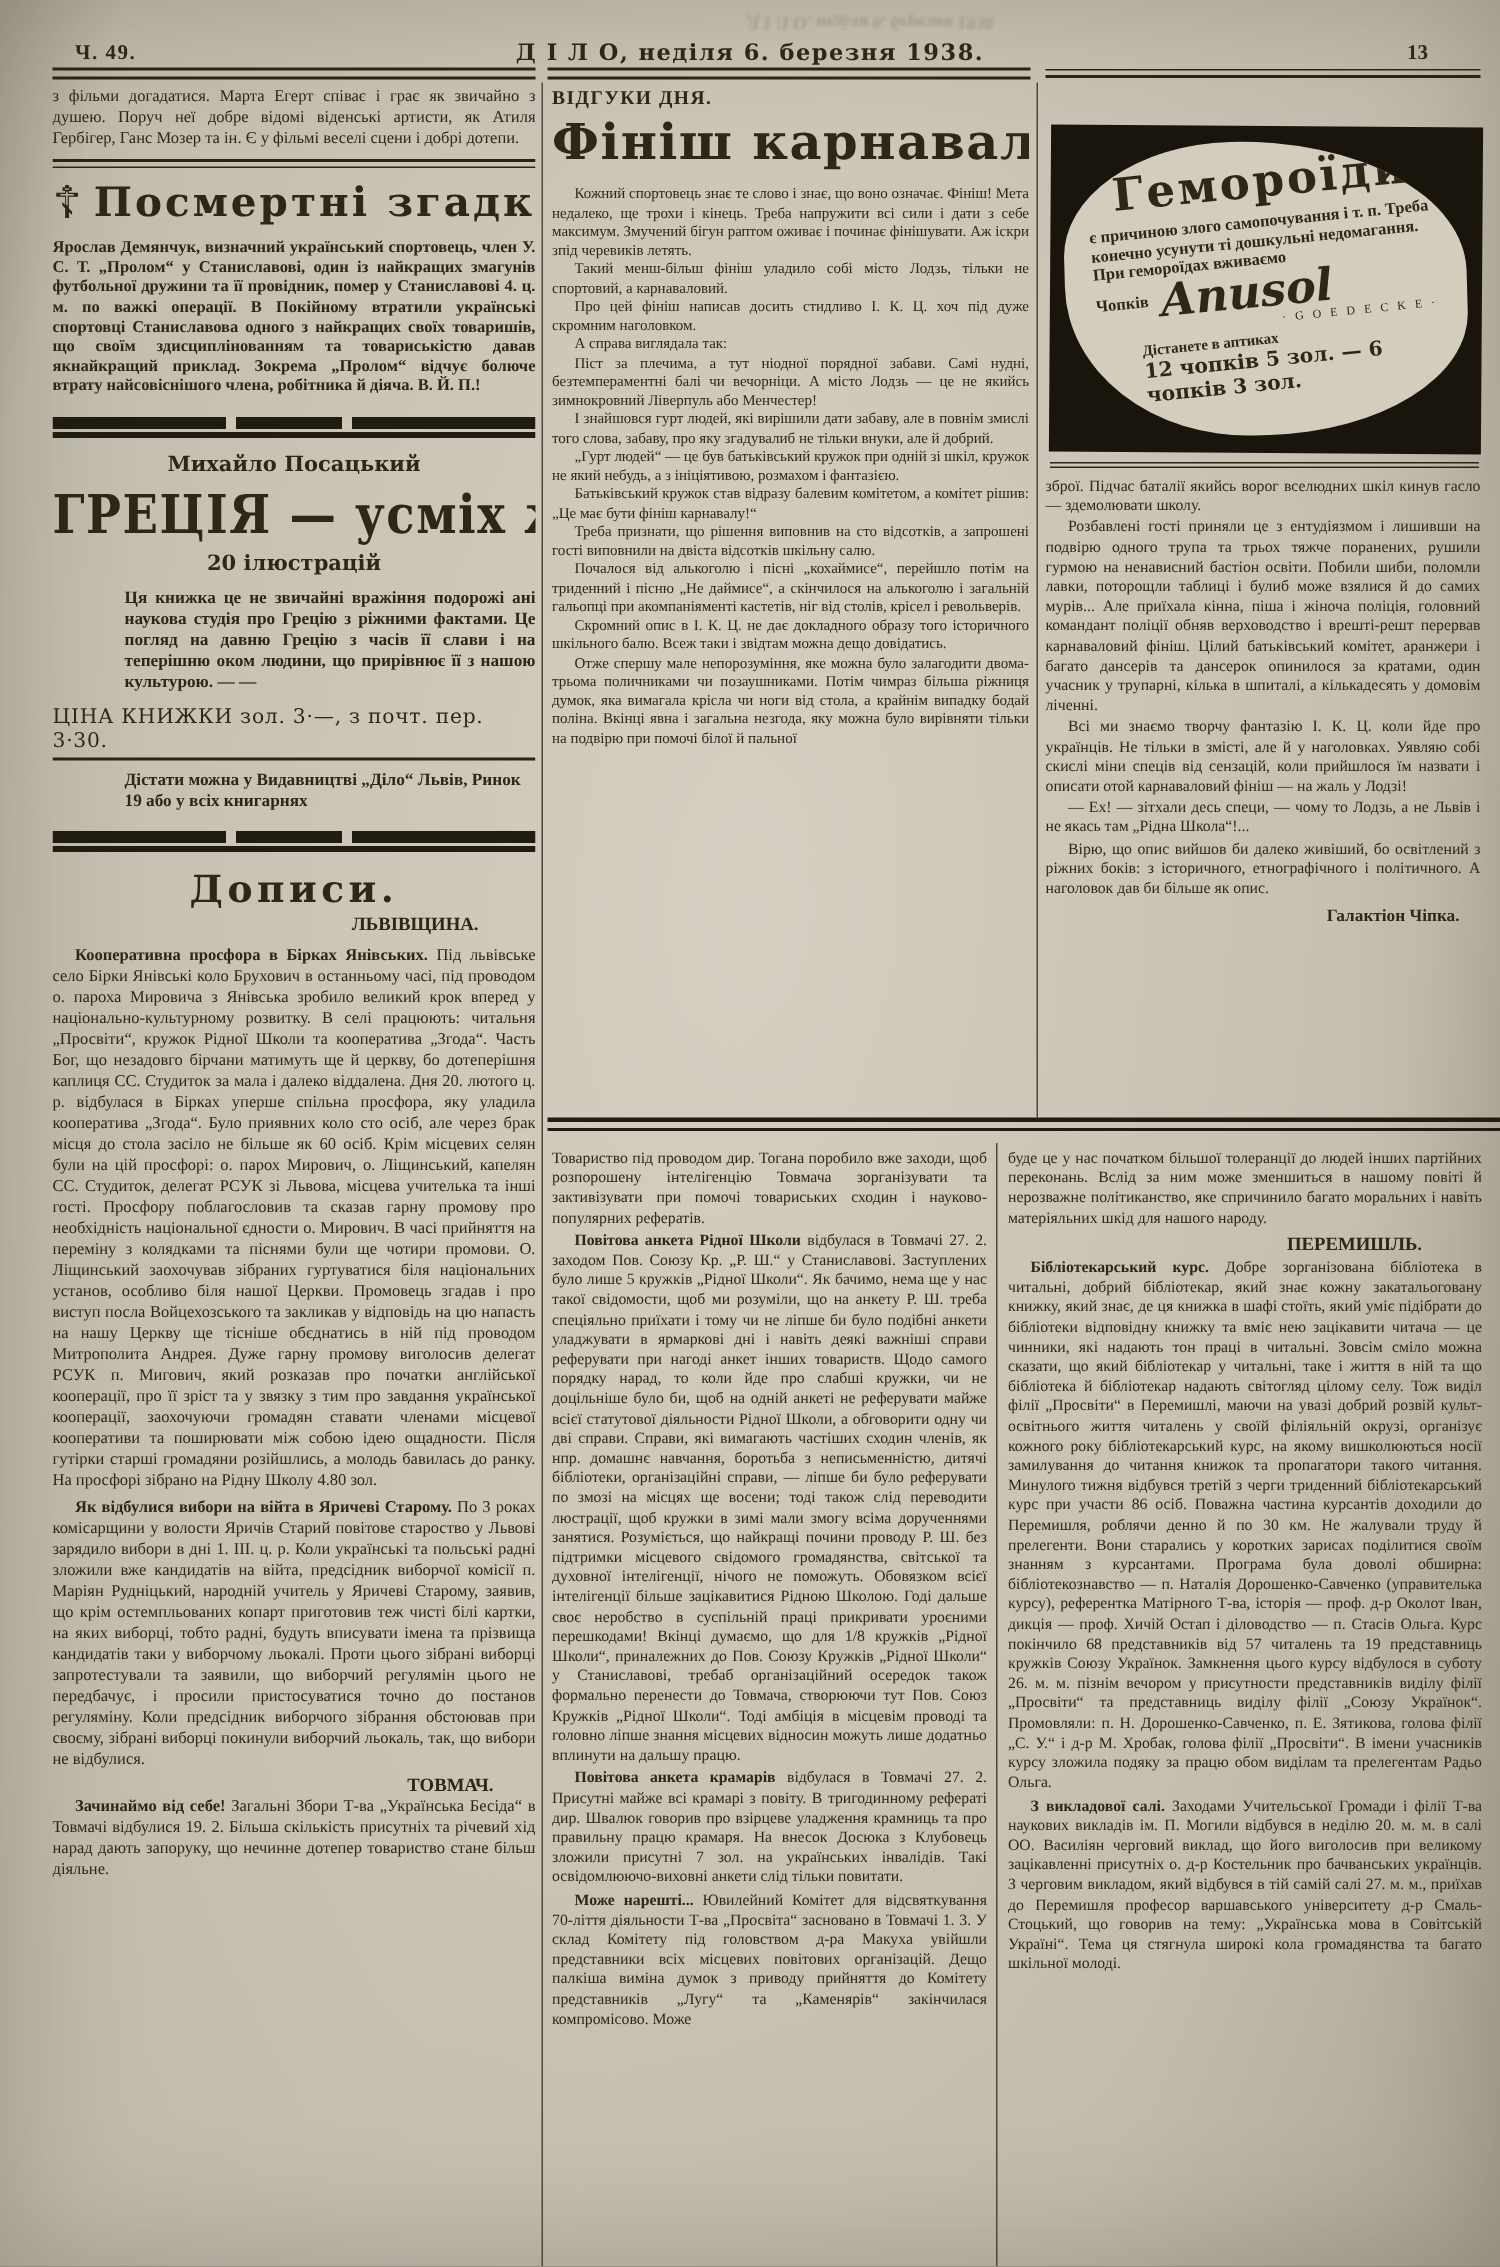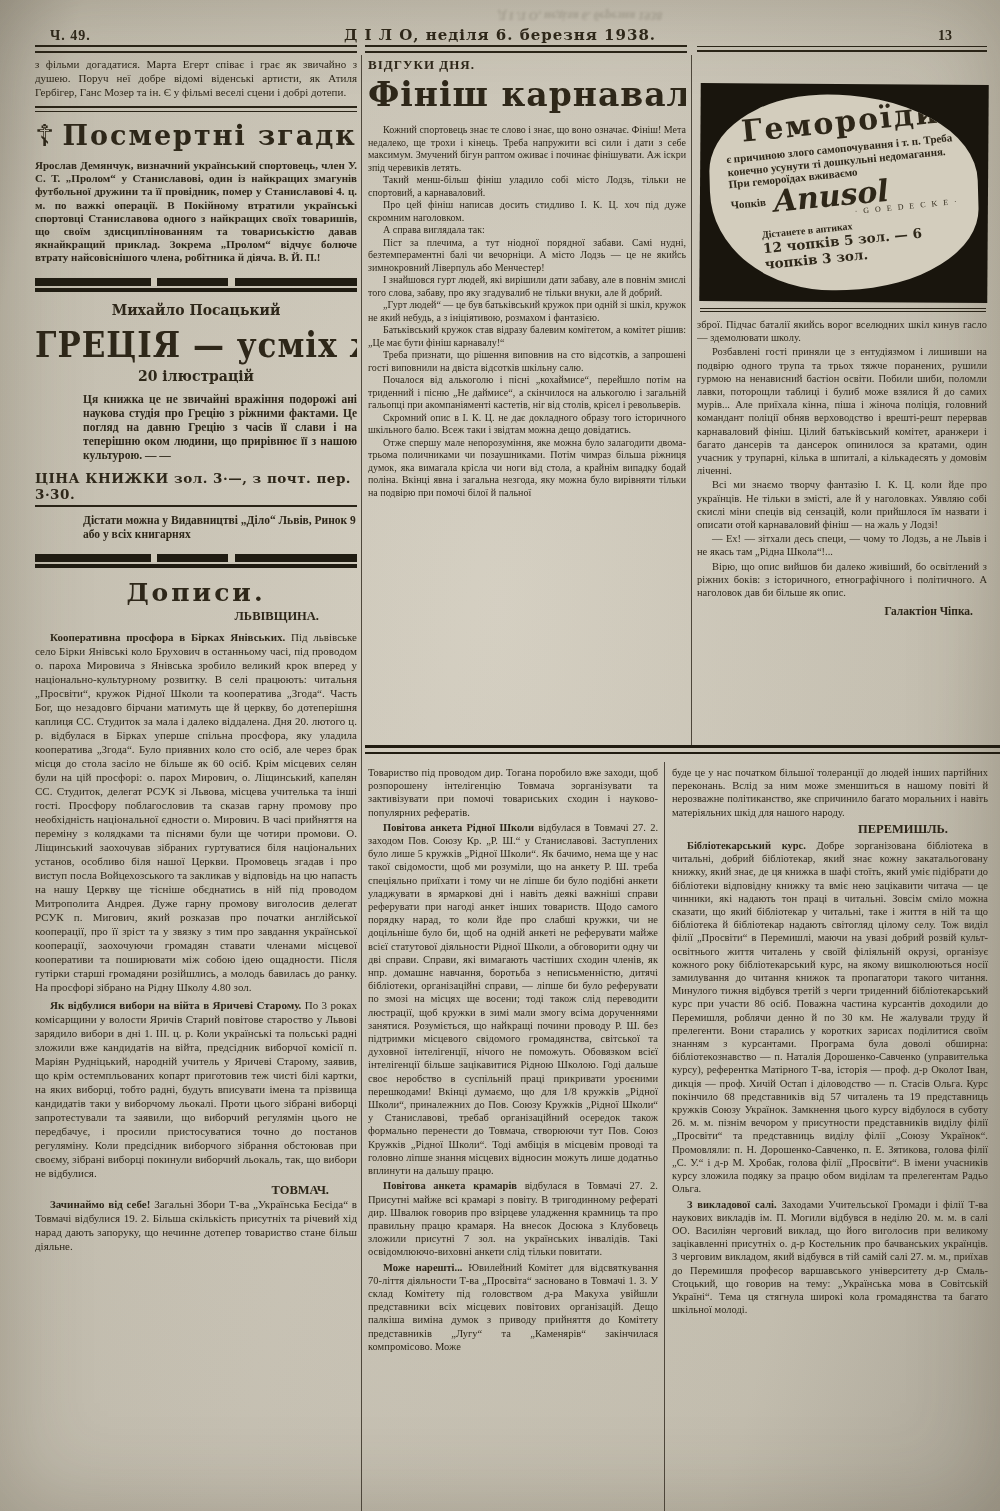--- a/index.html
+++ b/index.html
@@ -39,21 +39,21 @@
   .bars{margin:13px 0 0 0;}
   .bars .b1{height:8px;background:
      linear-gradient(90deg,#201c12 0 36%,#cdc7b7 36% 38%,#201c12 38% 60%,#cdc7b7 60% 62%,#201c12 62% 100%);}
   .bars .b2{height:4px;margin-top:2px;background:#201c12;}
   .adg{margin-top:10px;}
   .adg .author{text-align:center;font-weight:bold;font-size:14px;font-family:"DejaVu Serif",serif;}
   .adg .title{text-align:center;font-family:"DejaVu Serif",serif;font-weight:bold;font-size:31px;
      letter-spacing:1px;transform:scaleY(1.15);margin:8px 0 6px 0;white-space:nowrap;}
   .adg .sub{text-align:center;font-weight:bold;font-size:14px;font-family:"DejaVu Serif",serif;margin-bottom:8px;}
   .adg .adbody{font-weight:bold;font-size:11.5px;line-height:14px;text-align:justify;padding-left:48px;}
-  .adg .price{font-weight:bold;font-size:13.5px;margin-top:8px;padding-bottom:3px;border-bottom:2px solid #2a2417;
+  .adg .price{font-weight:normal;font-size:13.5px;margin-top:8px;padding-bottom:3px;border-bottom:2px solid #2a2417;
      font-family:"DejaVu Serif",serif;letter-spacing:.5px;}
   .adg .where{font-weight:bold;font-size:11.5px;line-height:14px;padding-left:48px;margin-top:6px;}
   .dop-head{text-align:center;font-family:"DejaVu Serif",serif;font-weight:bold;font-size:25px;
      letter-spacing:3px;margin:10px 0 0 0;}
   .dop-region{text-align:right;font-weight:bold;font-size:12.5px;padding-right:38px;margin:2px 0 6px 0;}
   .tovmach{text-align:right;font-weight:bold;font-size:12.5px;padding-right:28px;margin-top:3px;}
   #col1 .body{font-size:11px;line-height:14px;}
   
   #col2{left:368px;top:57px;width:318px;height:688px;overflow:hidden;}
   .kicker{font-weight:bold;font-size:13px;letter-spacing:1px;margin-bottom:2px;}
@@ -117,21 +117,21 @@
         <div class="b1"></div>
         <div class="b2"></div>
       </div>
 
     <div class="adg">
       <div class="author">Михайло Посацький</div>
       <div class="title">ГРЕЦІЯ — усміх життя</div>
       <div class="sub">20 ілюстрацій</div>
       <div class="adbody">Ця книжка це не звичайні вражіння подорожі ані наукова студія про Грецію з ріжними фактами. Це погляд на давню Грецію з часів її слави і на теперішню оком людини, що прирівнює її з нашою культурою. — —</div>
       <div class="price">ЦІНА КНИЖКИ зол. 3·—, з почт. пер. 3·30.</div>
-      <div class="where">Дістати можна у Видавництві „Діло“ Львів, Ринок 9 або у всіх книгарнях</div>
+      <div class="where">Дістати можна у Видавництві „Діло“ Львів, Ринок 19 або у всіх книгарнях</div>
     </div>
 
     <div class="bars">
         <div class="b1"></div>
         <div class="b2"></div>
       </div>
 
     <div class="dop-head">Дописи.</div>
     <div class="dop-region">ЛЬВІВЩИНА.</div>
 

